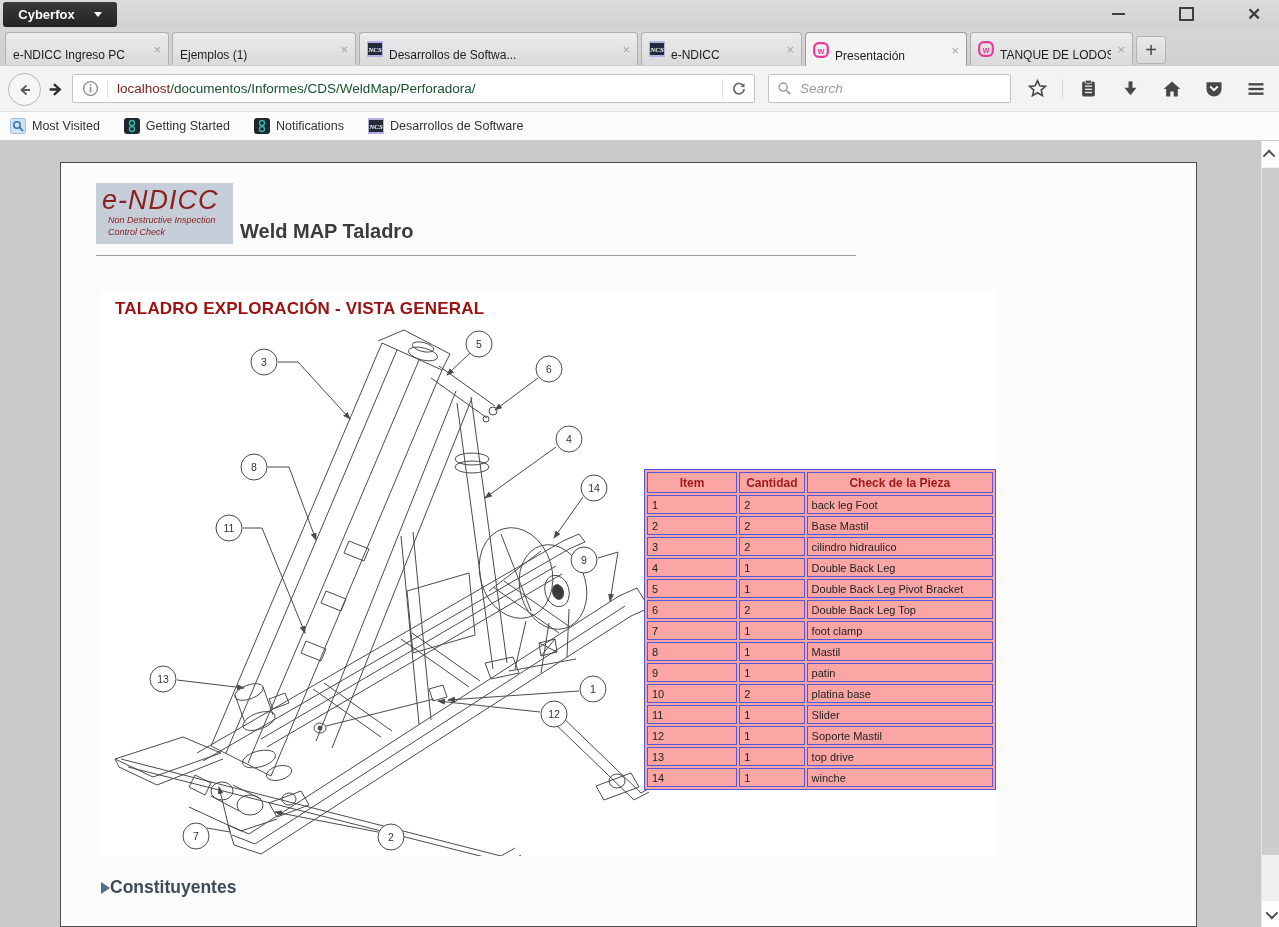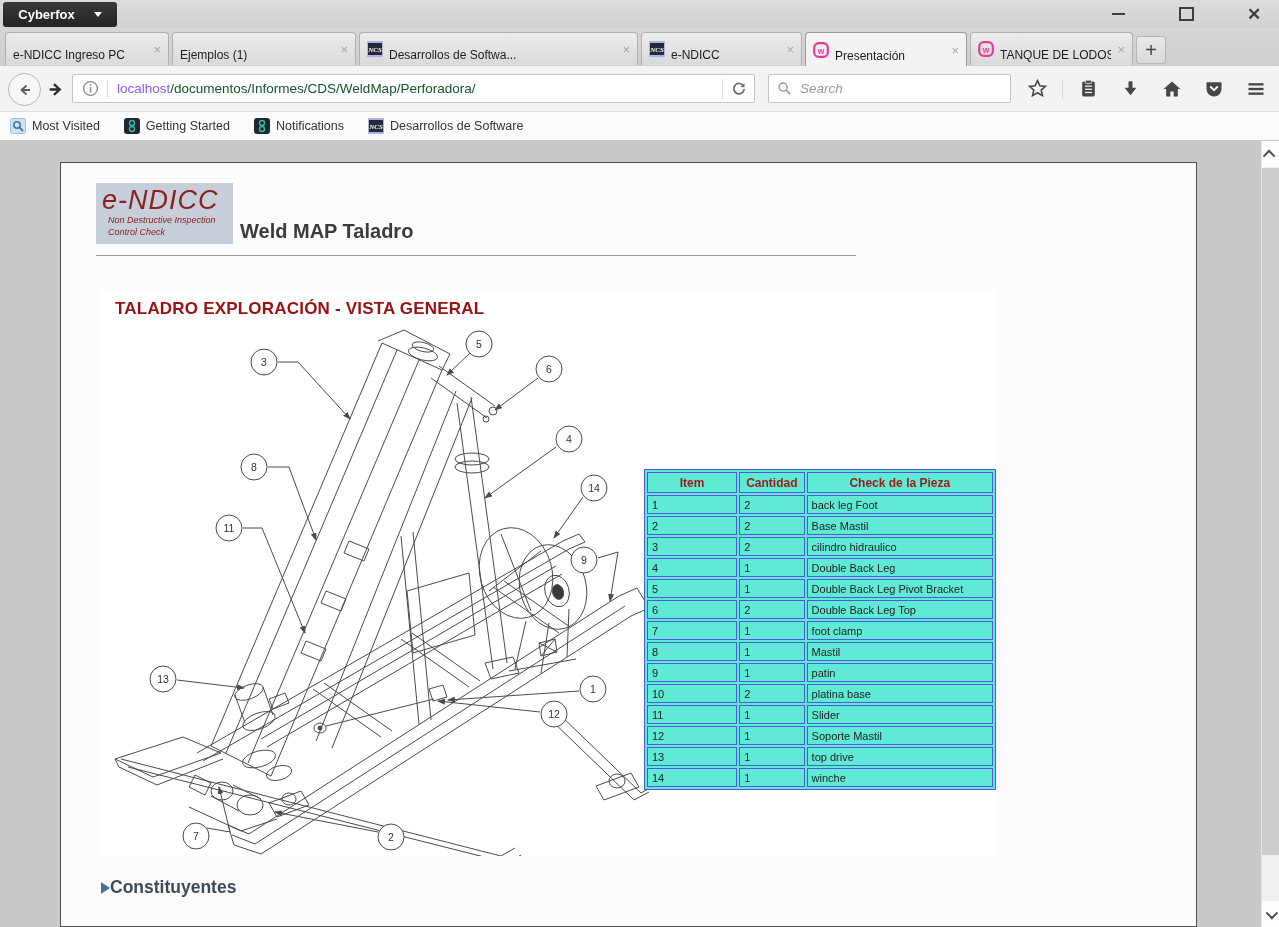--- a/index.html
+++ b/index.html
@@ -51,21 +51,21 @@
   .nav-left{position:absolute;left:8px;top:7px;display:flex;align-items:center;}
   .nav-circle{width:31px;height:31px;border-radius:50%;border:1px solid #b8b6b3;
     background:#f8f7f6;display:flex;align-items:center;justify-content:center;}
   .nav-fwd{width:28px;height:31px;display:flex;align-items:center;justify-content:center;}
   .urlbar{position:absolute;left:72px;top:8px;width:683px;height:29px;background:#fff;
     border:1px solid #c6c4c2;border-radius:2px;display:flex;align-items:center;
     box-sizing:border-box;}
   .urlbar .info{margin:0 8px 0 9px;flex:0 0 auto;}
   .urlbar .sep{width:1px;height:18px;background:#ddd;margin-right:9px;}
   .url-text{flex:1;font-size:13.5px;white-space:nowrap;overflow:hidden;}
-  .url-host{color:#8b5cf6;}
+  .url-host{color:#7f1d1d;}
   .url-path{color:#14532d;}
   .reload{margin:0 7px;border-left:1px solid #e2e2e2;padding-left:8px;height:20px;
     display:flex;align-items:center;}
   .searchbox{position:absolute;left:768px;top:8px;width:243px;height:29px;
     background:#fff;border:1px solid #c6c4c2;border-radius:2px;display:flex;
     align-items:center;box-sizing:border-box;}
   .searchbox svg{margin:0 6px 0 8px;}
   .searchbox input{border:none;outline:none;flex:1;font-size:13.5px;
     font-family:"Liberation Sans",sans-serif;color:#333;background:transparent;}
   .searchbox input::placeholder{color:#999;font-style:italic;}
@@ -95,21 +95,21 @@
   .page-heading{position:absolute;left:179px;top:57px;font-size:20px;
     font-weight:bold;color:#3b3b3b;}
   .rule{position:absolute;left:35px;top:92px;width:760px;height:1px;background:#9b9b9b;}
   .imgarea{position:absolute;left:40px;top:128px;width:895px;height:565px;background:#fff;}
   .drawing-title{position:absolute;left:14px;top:8px;font-size:17px;font-weight:bold;
     color:var(--dtitle);letter-spacing:.2px;}
   .imgarea svg.draw{position:absolute;left:0;top:0;}
 
   
   .parts{position:absolute;left:543px;top:178px;border-collapse:separate;
-    border-spacing:2px;background:#5eead4;border:1px solid var(--tblue);}
+    border-spacing:2px;background:#fca5a5;border:1px solid var(--tblue);}
   .parts th{border:1px solid var(--tblue);color:var(--thred);font-size:12px;
     font-weight:bold;height:19px;padding:0 2px;white-space:nowrap;overflow:hidden;}
   .parts td{border:1px solid var(--tblue);font-size:11px;color:#222;height:17px;
     padding:0 4px;white-space:nowrap;overflow:hidden;}
   .parts .c-item{width:84px;}
   .parts .c-qty{width:56px;}
   .parts .c-name{width:178px;}
 
   .constituyentes{position:absolute;left:40px;top:714px;display:flex;
     align-items:center;cursor:default;}

